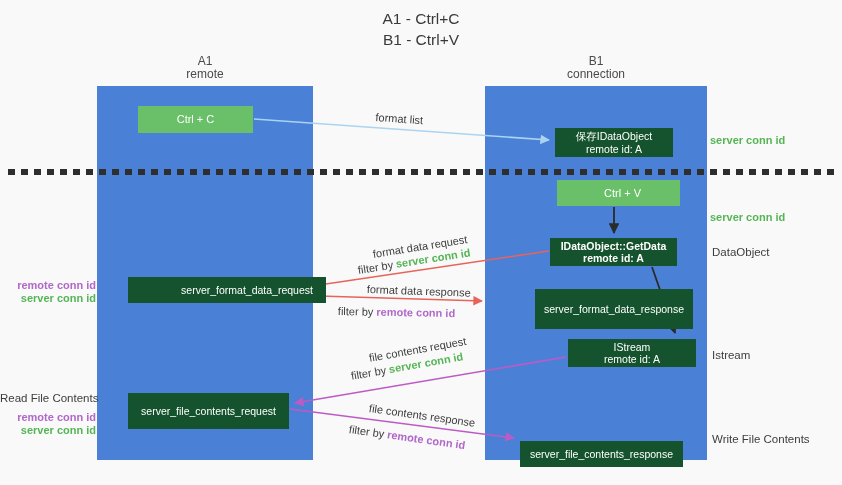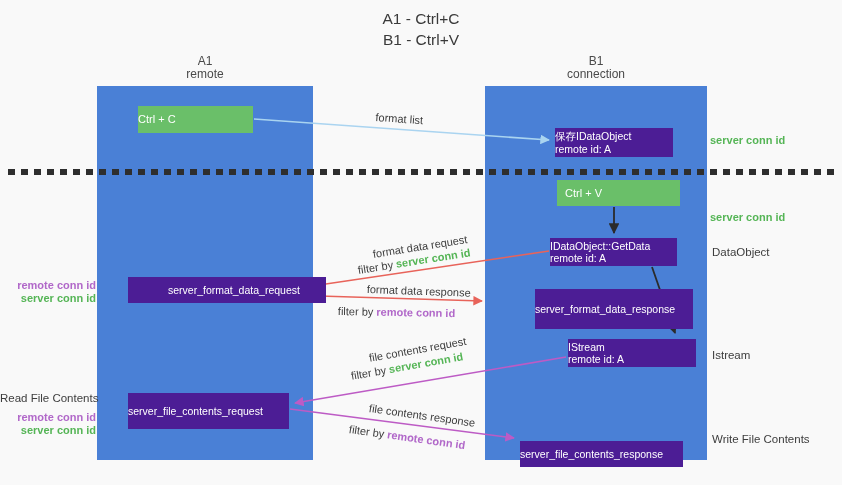--- a/index.html
+++ b/index.html
@@ -9,25 +9,25 @@
   .title{position:absolute;left:0;top:8px;width:100%;text-align:center;
          font-size:15.5px;line-height:21px;color:#3a3a3a;}
 
   .lane-header{position:absolute;top:55px;text-align:center;font-size:12px;
                line-height:13px;color:#4a4a4a;}
   .lane{position:absolute;top:86px;height:374px;background:#4a80d6;}
 
   .dotted{position:absolute;left:8px;top:169px;width:826px;height:6px;
           background:repeating-linear-gradient(90deg,#2e2e2e 0 7px,transparent 7px 13px);}
 
-  .node{position:absolute;display:flex;flex-direction:column;align-items:flex-start;
+  .node{position:absolute;display:flex;flex-direction:column;align-items:center;
         justify-content:center;color:#fff;text-align:center;font-size:10.5px;
         line-height:12.5px;}
   .node.green{background:#6abf69;}
-  .node.orange{background:#4c1d95;}
+  .node.orange{background:#14532d;}
 
   .slabel{position:absolute;font-size:11px;white-space:nowrap;line-height:13px;}
   .green-t{color:#55b556;font-weight:bold;}
   .purple-t{color:#b168c9;font-weight:bold;}
   .dark-t{color:#3d3d3d;font-weight:normal;}
   .right-align{left:0;width:96px;text-align:right;}
 
   .alabel{position:absolute;font-size:11px;color:#3d3d3d;white-space:nowrap;
           transform-origin:left top;line-height:13px;}
   .alabel .lbl-prefix{margin-right:3px;}
@@ -88,21 +88,21 @@
 
   <div class="node orange" style="left:555px;top:128px;width:118px;height:29px;">
     <div>保存IDataObject</div>
     <div>remote id: A</div>
   </div>
 
   <div class="node green" style="left:557px;top:180px;width:115px;height:26px;font-size:11px;padding-left:8px;">
     <div>Ctrl + V</div>
   </div>
 
-  <div class="node orange" style="left:550px;top:238px;width:127px;height:28px;">
+  <div class="node orange" style="left:550px;top:238px;width:127px;height:28px;font-weight:bold;">
     <div>IDataObject::GetData</div>
     <div>remote id: A</div>
   </div>
 
   <div class="node orange" style="left:128px;top:277px;width:158px;height:26px;padding-left:40px;">
     <div>server_format_data_request</div>
   </div>
 
   <div class="node orange" style="left:487px;top:289px;width:158px;height:40px;margin-left:48px;">
     <div>server_format_data_response</div>

